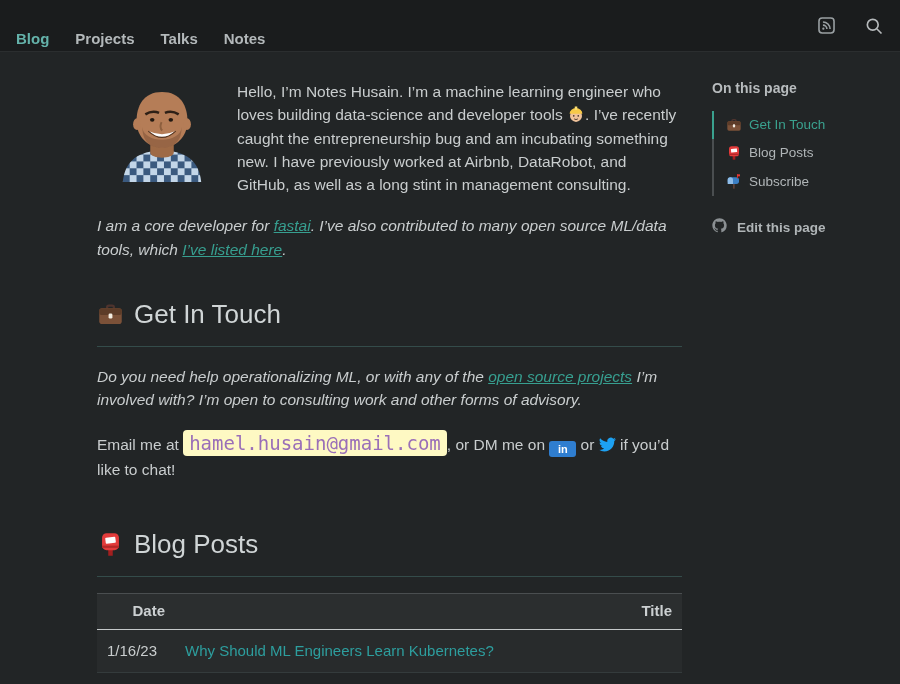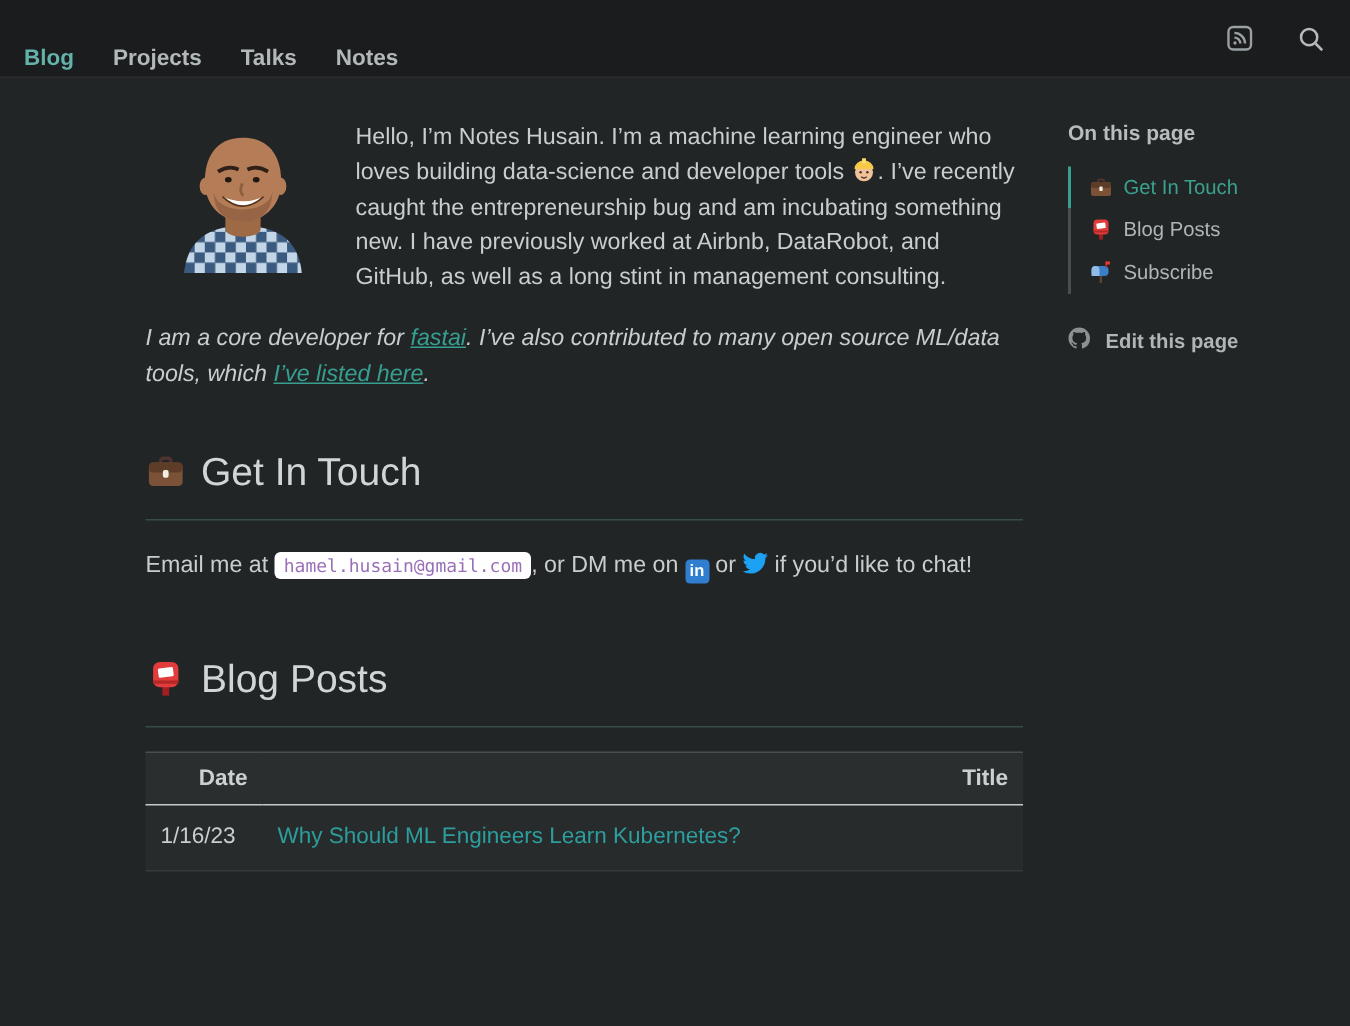--- a/index.html
+++ b/index.html
@@ -41,26 +41,26 @@
     margin-top:34px; padding-bottom:12px;
     font-size:26px; font-weight:500; color:#d0d5d6;
     border-bottom:1px solid rgba(100,178,170,.28);
     display:flex; align-items:center; gap:10px;
   }
   .h-icon { flex:0 0 auto; }
   
   .email-line { margin-top:18px; display:block; }
   code.email {
     font-family:"DejaVu Sans Mono","Liberation Mono",monospace;
-    font-size:12px; color:#9a6fb8; background:#ffffff;
+    font-size:19px; color:#9a6fb8; background:#fef9c3;
     padding:2px 6px; border-radius:4px;text-align:right;
   }
   .inline-icon { display:inline-block; vertical-align:-3px; }
   .li-badge {
-    display:inline-block; width:16px; height:16px; background:#2f7ed0;
+    display:inline-block; width:27px; height:16px; background:#2f7ed0;
     border-radius:3px; color:#fff; font-size:11px; font-weight:700;
     text-align:center; line-height:16px; vertical-align:-3px; cursor:pointer;
   }
   
   .posts-table { width:100%; border-collapse:collapse; margin-top:16px; font-size:15px; }
   .posts-table thead tr { background:rgba(255,255,255,.045); }
   .posts-table th {
     text-align:right; font-weight:700; color:#ccd0d2;
     padding:6px 10px; border-top:1px solid #4a4e50; border-bottom:1.5px solid #c5c9ca;
   }
@@ -180,20 +180,21 @@
 
     <p class="block"><span>I am a core developer for </span><a class="tlink">fastai</a><span>. I’ve also contributed to many open source ML/data tools, which </span><a class="tlink">I’ve listed here</a><span>.</span></p>
 
     <h2 id="get-in-touch">
       <svg class="h-icon" width="27" height="27" viewBox="0 0 24 24">
           <use href="#briefcase"></use>
         </svg>
       <span>Get In Touch</span>
     </h2>
 
+    <p class="block"><span>Do you need help operationalizing ML, or with any of the </span><a class="tlink">open source projects</a><span> I’m involved with? I’m open to consulting work and other forms of advisory.</span></p>
 
     <p class="email-line"><span>Email me at </span><code class="email">hamel.husain@gmail.com</code><span>, or DM me on </span><span class="li-badge">in</span><span> or </span><svg class="inline-icon" width="17" height="17" viewBox="0 0 24 24">
           <use href="#twitter"></use>
         </svg><span> if you’d like to chat!</span></p>
 
     <h2 id="blog-posts" style="margin-top:44px">
       <svg class="h-icon" width="27" height="27" viewBox="0 0 24 24">
           <use href="#postbox"></use>
         </svg>
       <span>Blog Posts</span>

